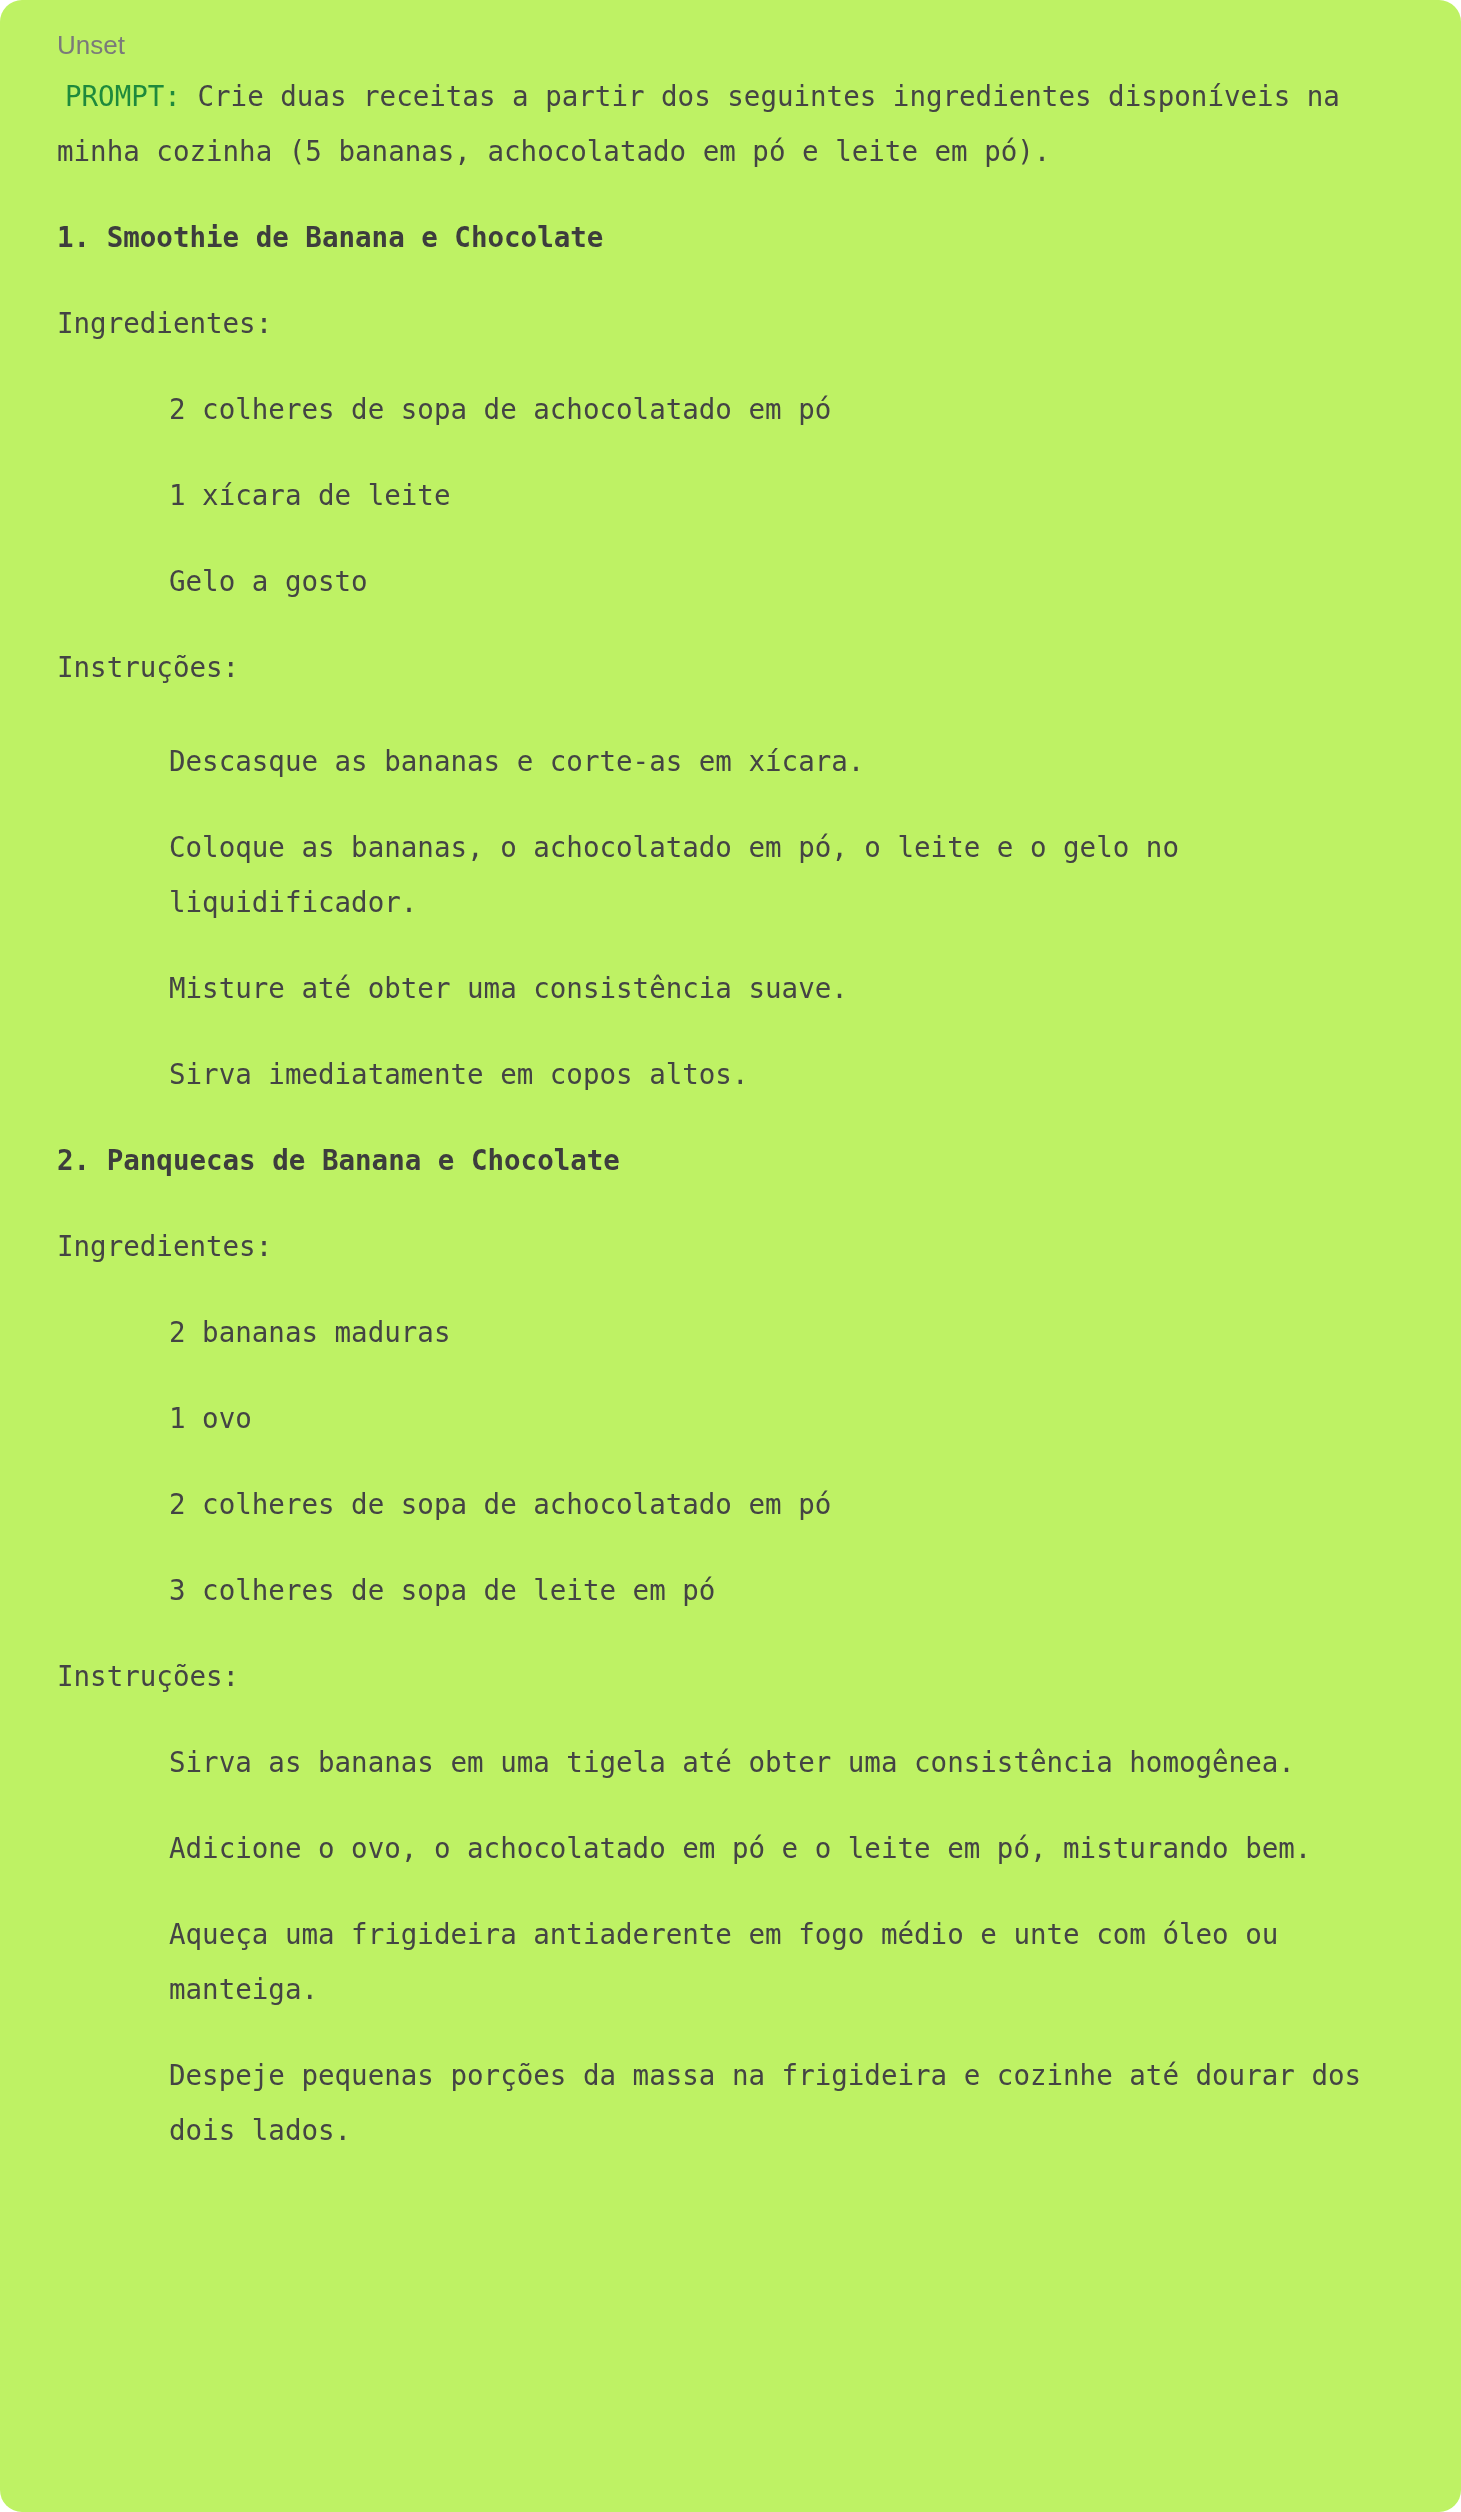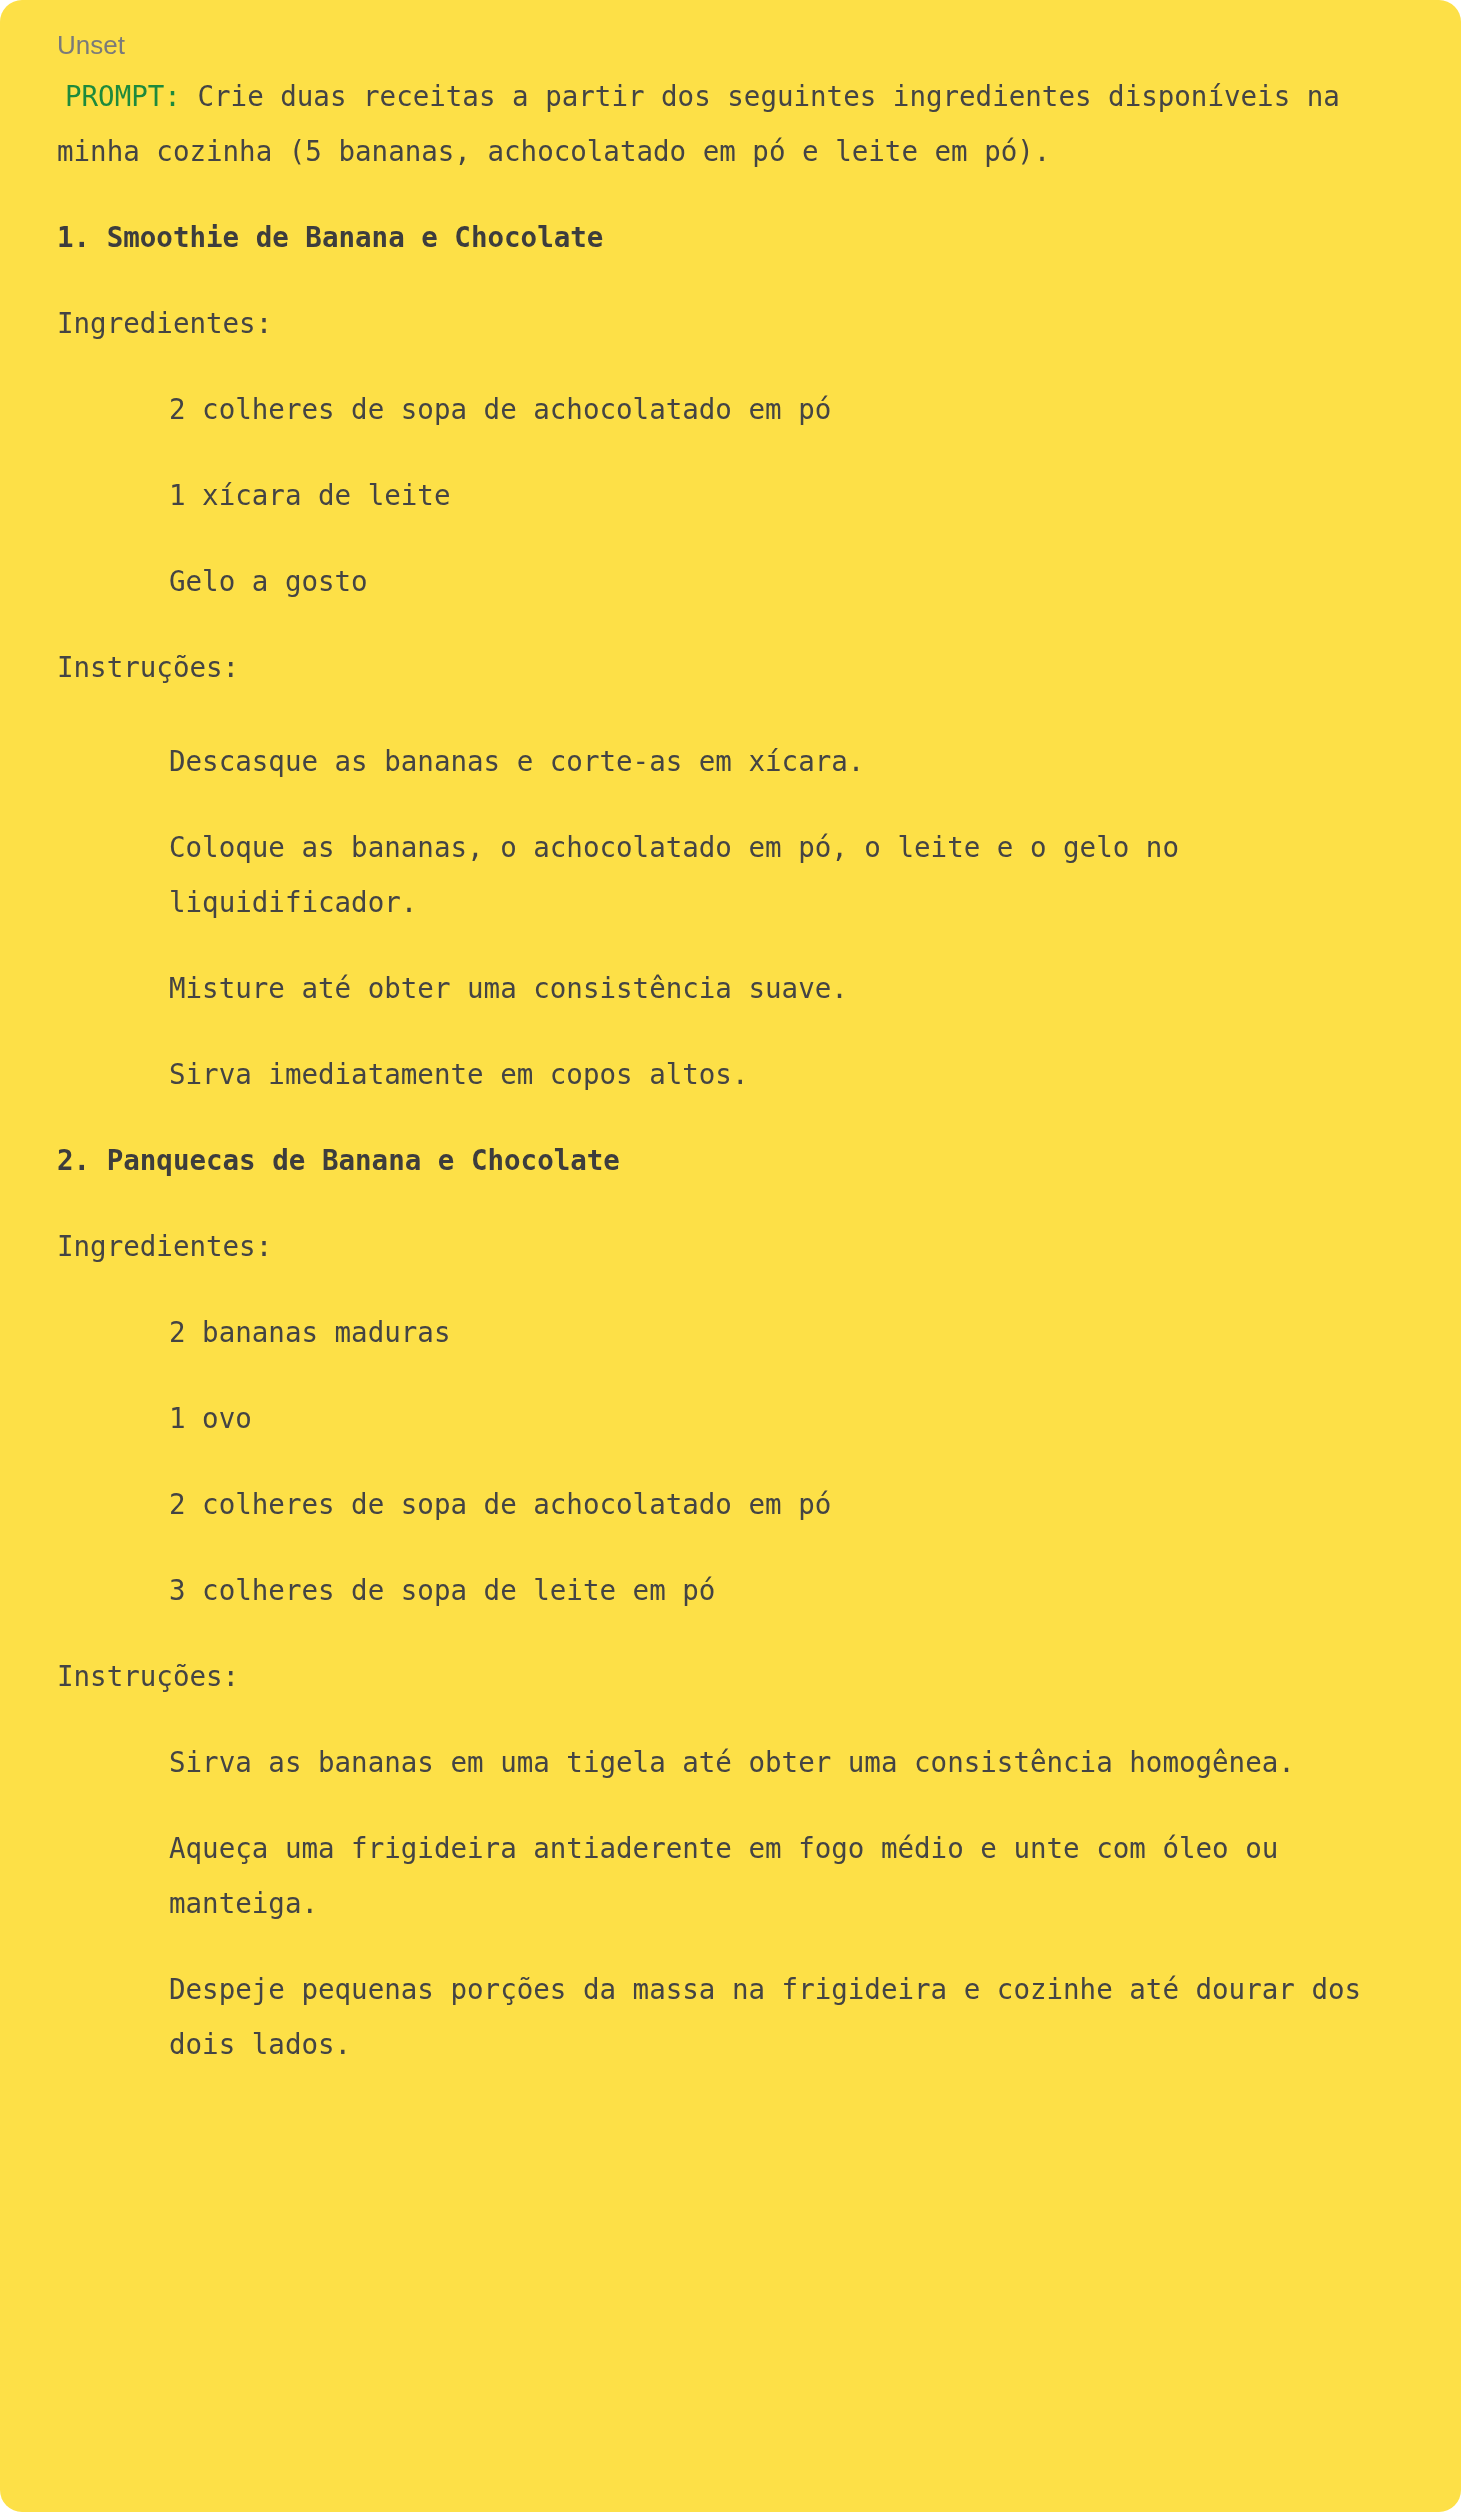--- a/index.html
+++ b/index.html
@@ -11,21 +11,21 @@
       width: 1461px;
       height: 2512px;
       overflow: hidden;
     }
     .card {
       position: absolute;
       left: 0;
       top: 0;
       width: 1461px;
       height: 2512px;
-      background: #fde047;
+      background: #bef264;
       border-radius: 22px;
       box-sizing: border-box;
     }
     .lang-label {
       position: absolute;
       left: 57px;
       top: 30px;
       font-family: "Liberation Sans", sans-serif;
       font-size: 26px;
       color: #7a7a7a;
@@ -98,20 +98,21 @@
 
     <div>
       <div class="heading">2. Panquecas de Banana e Chocolate</div>
       <div class="label-line">Ingredientes:</div>
       <div class="item">2 bananas maduras</div>
       <div class="item">1 ovo</div>
       <div class="item">2 colheres de sopa de achocolatado em pó</div>
       <div class="item">3 colheres de sopa de leite em pó</div>
       <div class="label-line">Instruções:</div>
       <div class="item">Sirva as bananas em uma tigela até obter uma consistência homogênea.</div>
+      <div class="item">Adicione o ovo, o achocolatado em pó e o leite em pó, misturando bem.</div>
       <div class="item">Aqueça uma frigideira antiaderente em fogo médio e unte com óleo ou manteiga.</div>
       <div class="item wrap">Despeje pequenas porções da massa na frigideira e cozinhe até dourar dos dois lados.</div>
 
     </div>
 
   </div>
 </div>
 
 
 </body></html>

